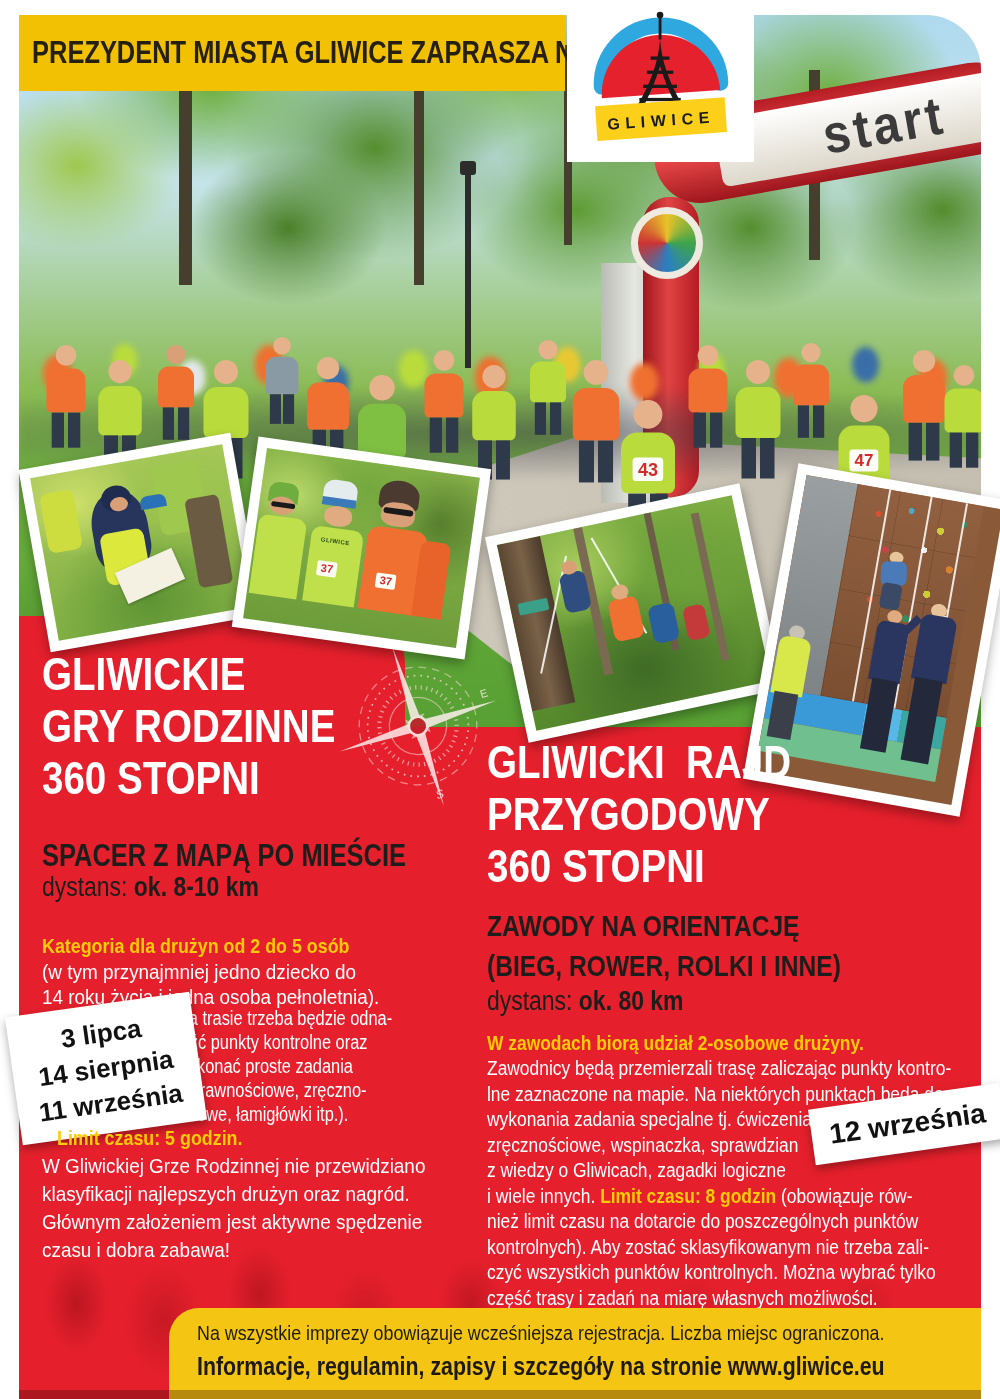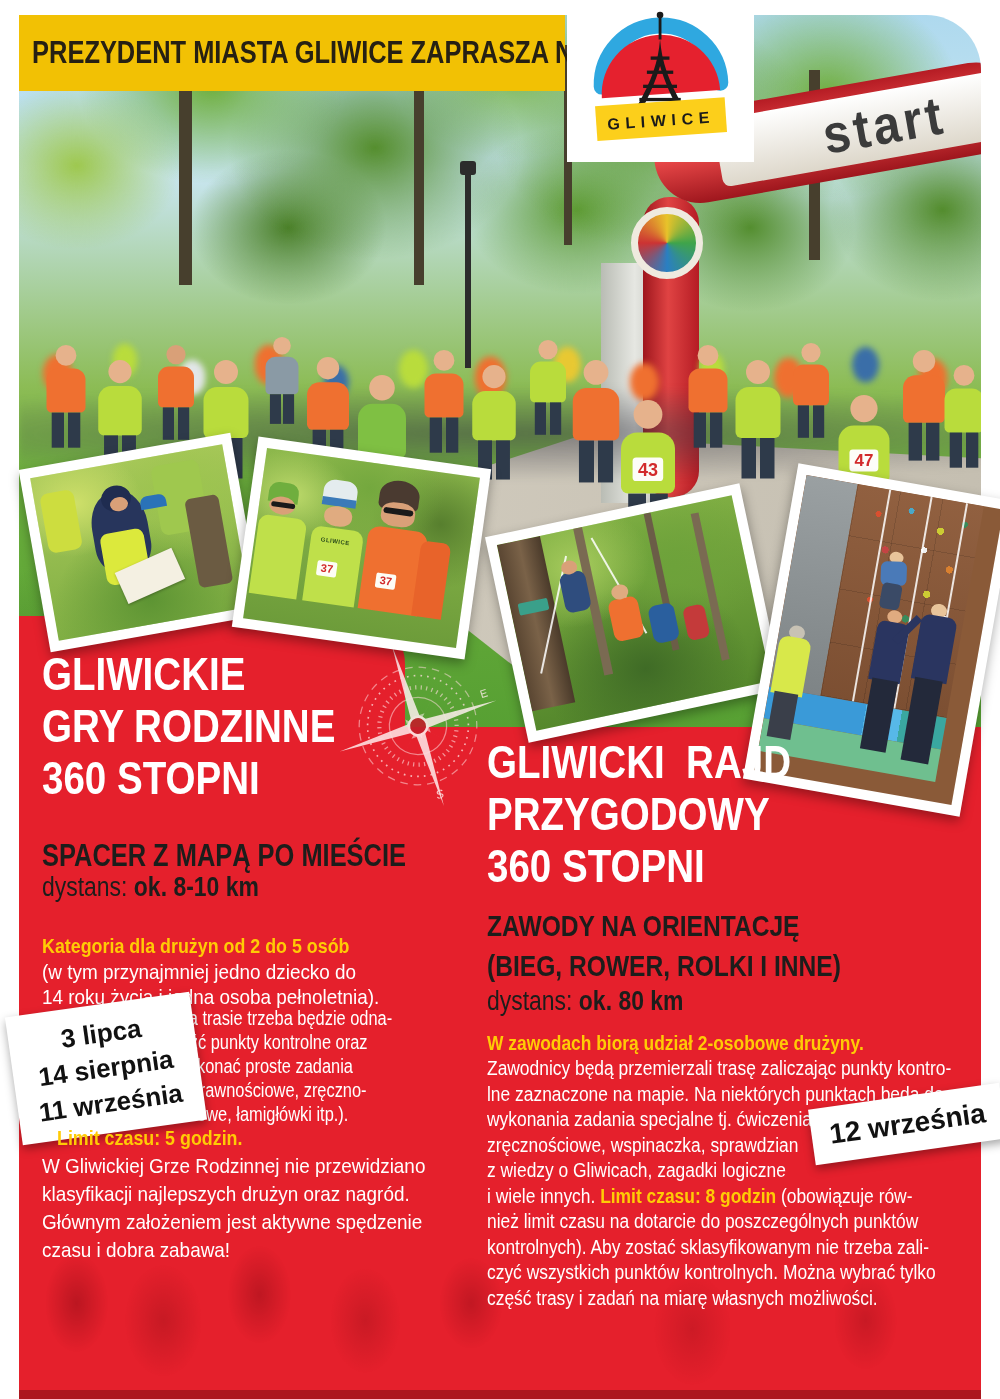--- a/index.html
+++ b/index.html
@@ -469,15 +469,19 @@
 wykonania zadania specjalne tj. ćwiczenia
 zręcznościowe, wspinaczka, sprawdzian
 z wiedzy o Gliwicach, zagadki logiczne
 i wiele innych. </span><span class="yl">Limit czasu: 8 godzin</span><span> (obowiązuje rów-
 nież limit czasu na dotarcie do poszczególnych punktów
 kontrolnych). Aby zostać sklasyfikowanym nie trzeba zali-
 czyć wszystkich punktów kontrolnych. Można wybrać tylko
 część trasy i zadań na miarę własnych możliwości.</span></div>
   <div class="date-badge dates-right">12 września</div>
 
+  <div class="footer abs">
+    <div class="f1">Na wszystkie imprezy obowiązuje wcześniejsza rejestracja. Liczba miejsc ograniczona.</div>
+    <div class="f2">Informacje, regulamin, zapisy i szczegóły na stronie www.gliwice.eu</div>
+  </div>
   <div class="bottom-edge abs"></div>
 
 </div>
 
 </body></html>

